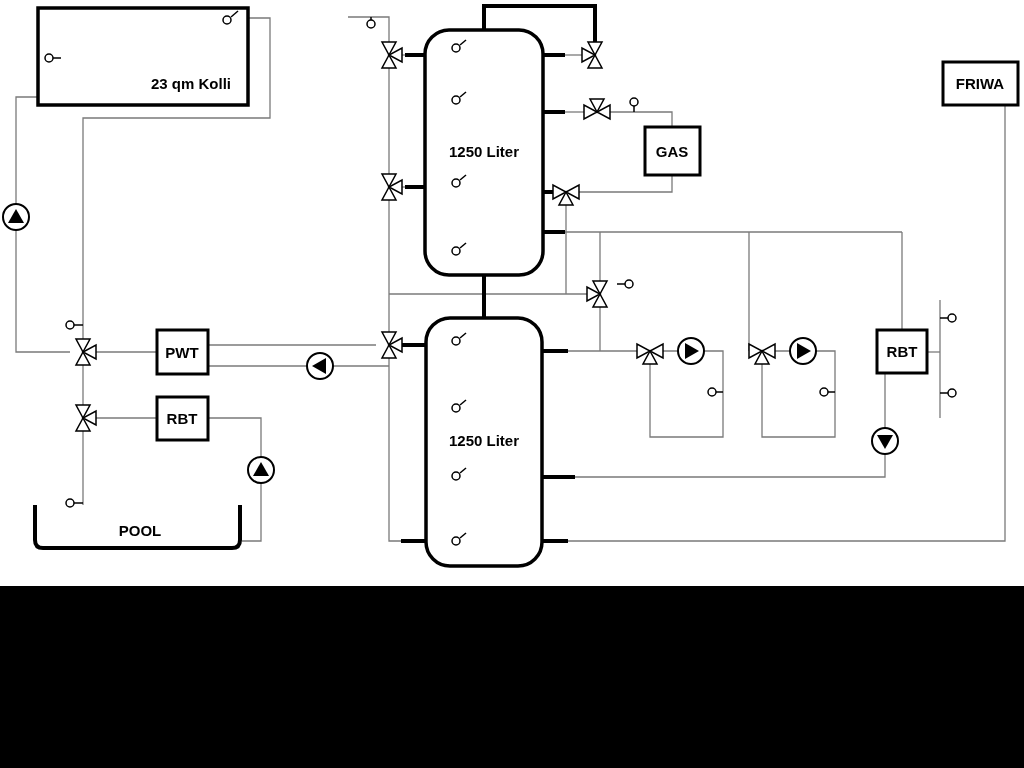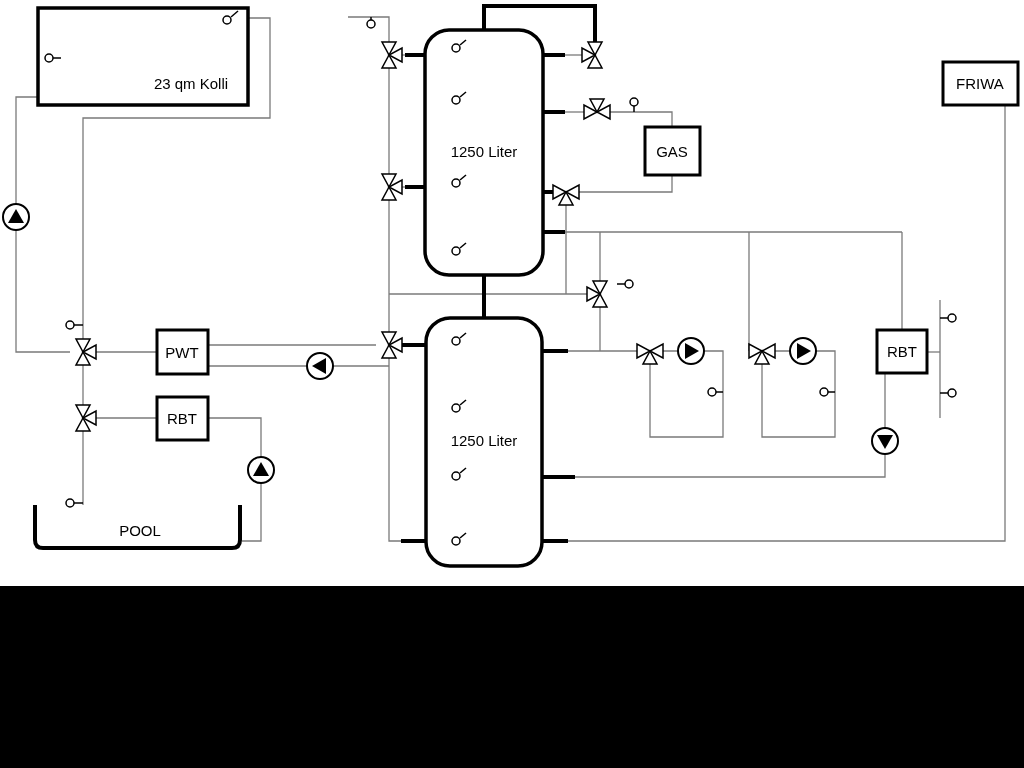--- a/index.html
+++ b/index.html
@@ -2,21 +2,21 @@
 <html style="--pipe: #7a7a7a; --component: #000000; --footer: #000000; --paper: #ffffff;"><head>
 <meta charset="utf-8">
 <style>
   :root{
     --pipe:#7a7a7a;
     --component:#000000;
     --footer:#000000;
     --paper:#ffffff;
   }
   html,body{margin:0;padding:0;background:#fff;}
-  .stage{position:relative;width:1024px;height:768px;background:var(--paper);overflow:hidden;}
+  .stage{position:relative;width:1024px;height:768px;background:var(--paper);overflow:hidden;font-weight:bold;}
   svg{display:block;}
   .pipe{stroke:var(--pipe);stroke-width:1.3;fill:none;}
   .thick{stroke:var(--component);stroke-width:4;fill:none;}
   .box{stroke:var(--component);stroke-width:3;fill:#fff;}
   .tankbox{stroke:var(--component);stroke-width:3.5;fill:#fff;}
   .poolwall{stroke:var(--component);stroke-width:4;fill:none;}
   .sym{stroke:var(--component);stroke-width:1.5;fill:#fff;}
   .pumpbody{stroke:var(--component);stroke-width:2;fill:#fff;}
   .pumparrow{fill:var(--component);stroke:none;}
   .lbl{font-family:"Liberation Sans",sans-serif;font-size:15px;fill:#000;text-anchor:middle;}

